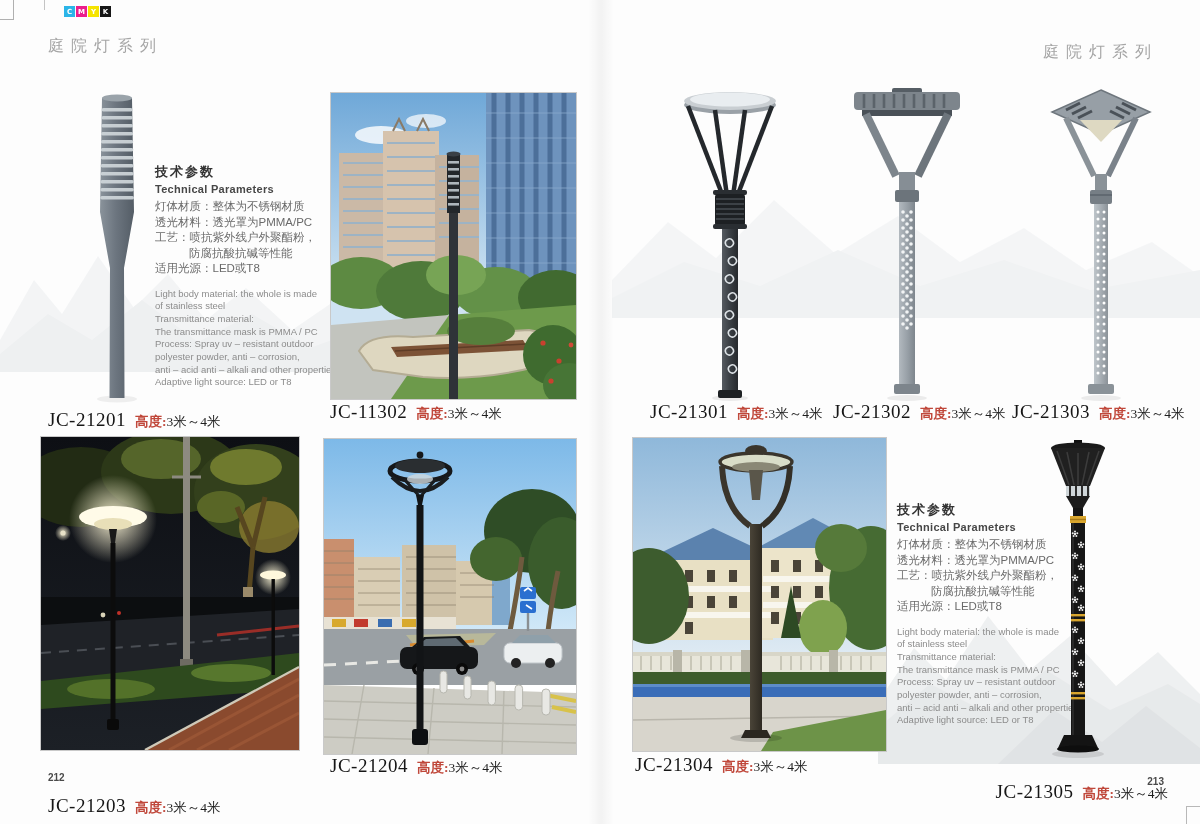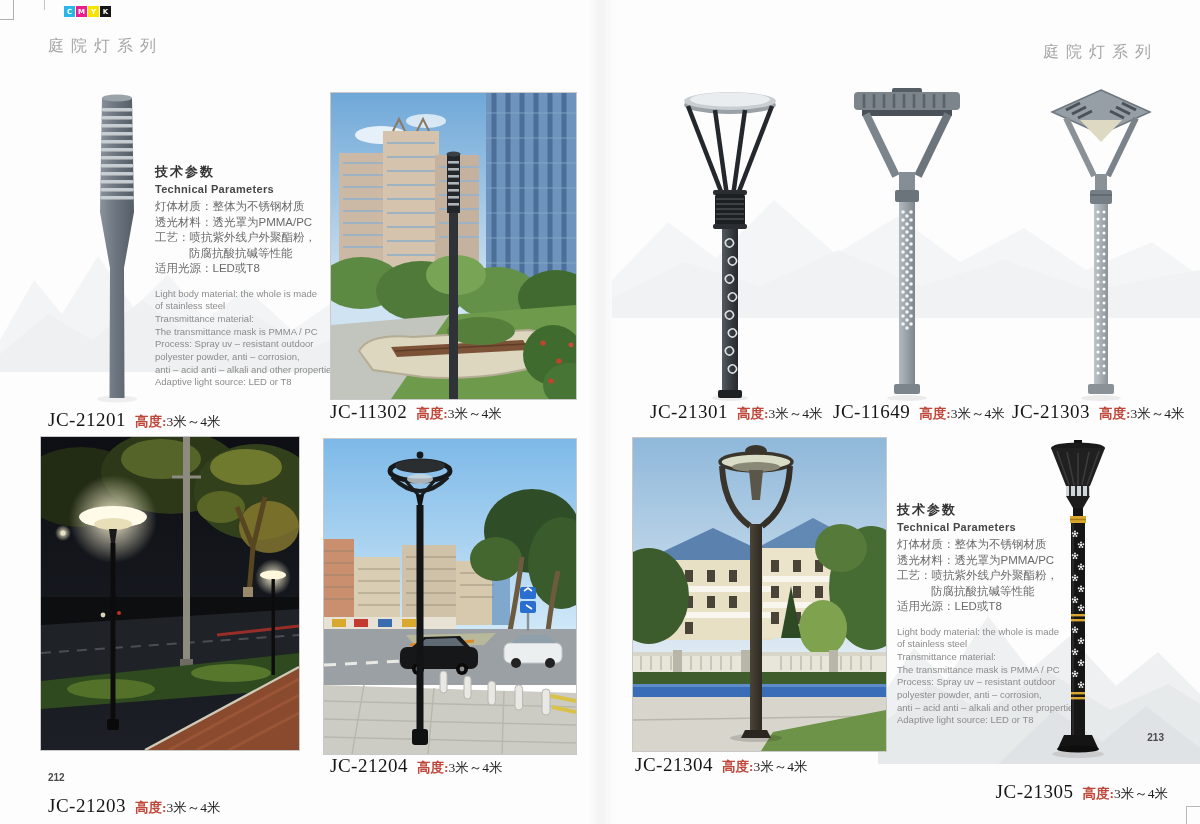--- a/index.html
+++ b/index.html
@@ -580,21 +580,21 @@
         <circle cx="76" cy="287" r="1.5"></circle>
         <circle cx="82" cy="287" r="1.5"></circle>
     </g>
     <rect x="66" y="298" width="26" height="10" rx="2" fill="#8a9298"></rect>
   </svg>
 
   <div class="plabel" style="left:650px;top:401px;">
     <span class="code">JC-21301</span><span class="hd">高度:</span><span class="hv">3米～4米</span>
   </div>
   <div class="plabel" style="left:833px;top:401px;">
-    <span class="code">JC-11649</span><span class="hd">高度:</span><span class="hv">3米～4米</span>
+    <span class="code">JC-21302</span><span class="hd">高度:</span><span class="hv">3米～4米</span>
   </div>
   <div class="plabel" style="left:1012px;top:401px;">
     <span class="code">JC-21303</span><span class="hd">高度:</span><span class="hv">3米～4米</span>
   </div>
 
   <div class="photo" style="left:632px;top:437px;width:253px;height:313px;">
     <svg width="253" height="313" viewBox="0 0 253 313">
       <defs>
         <linearGradient id="sky34" x1="0" y1="0" x2="0" y2="1">
           <stop offset="0" stop-color="#8fb8da"></stop>
@@ -775,15 +775,15 @@
     <ellipse cx="50" cy="309" rx="21" ry="3.6" fill="#0e0e0e"></ellipse>
   </svg>
 
   <div class="plabel" style="left:635px;top:754px;">
     <span class="code">JC-21304</span><span class="hd">高度:</span><span class="hv">3米～4米</span>
   </div>
   <div class="plabel" style="right:32px;top:757px;margin-top:24px;">
     <span class="code">JC-21305</span><span class="hd">高度:</span><span class="hv">3米～4米</span>
   </div>
 
-  <div class="abs pageno" style="right:36px;top:732px;">213</div>
+  <div class="abs pageno" style="right:36px;top:776px;">213</div>
 
 </div>
 
 </body></html>

